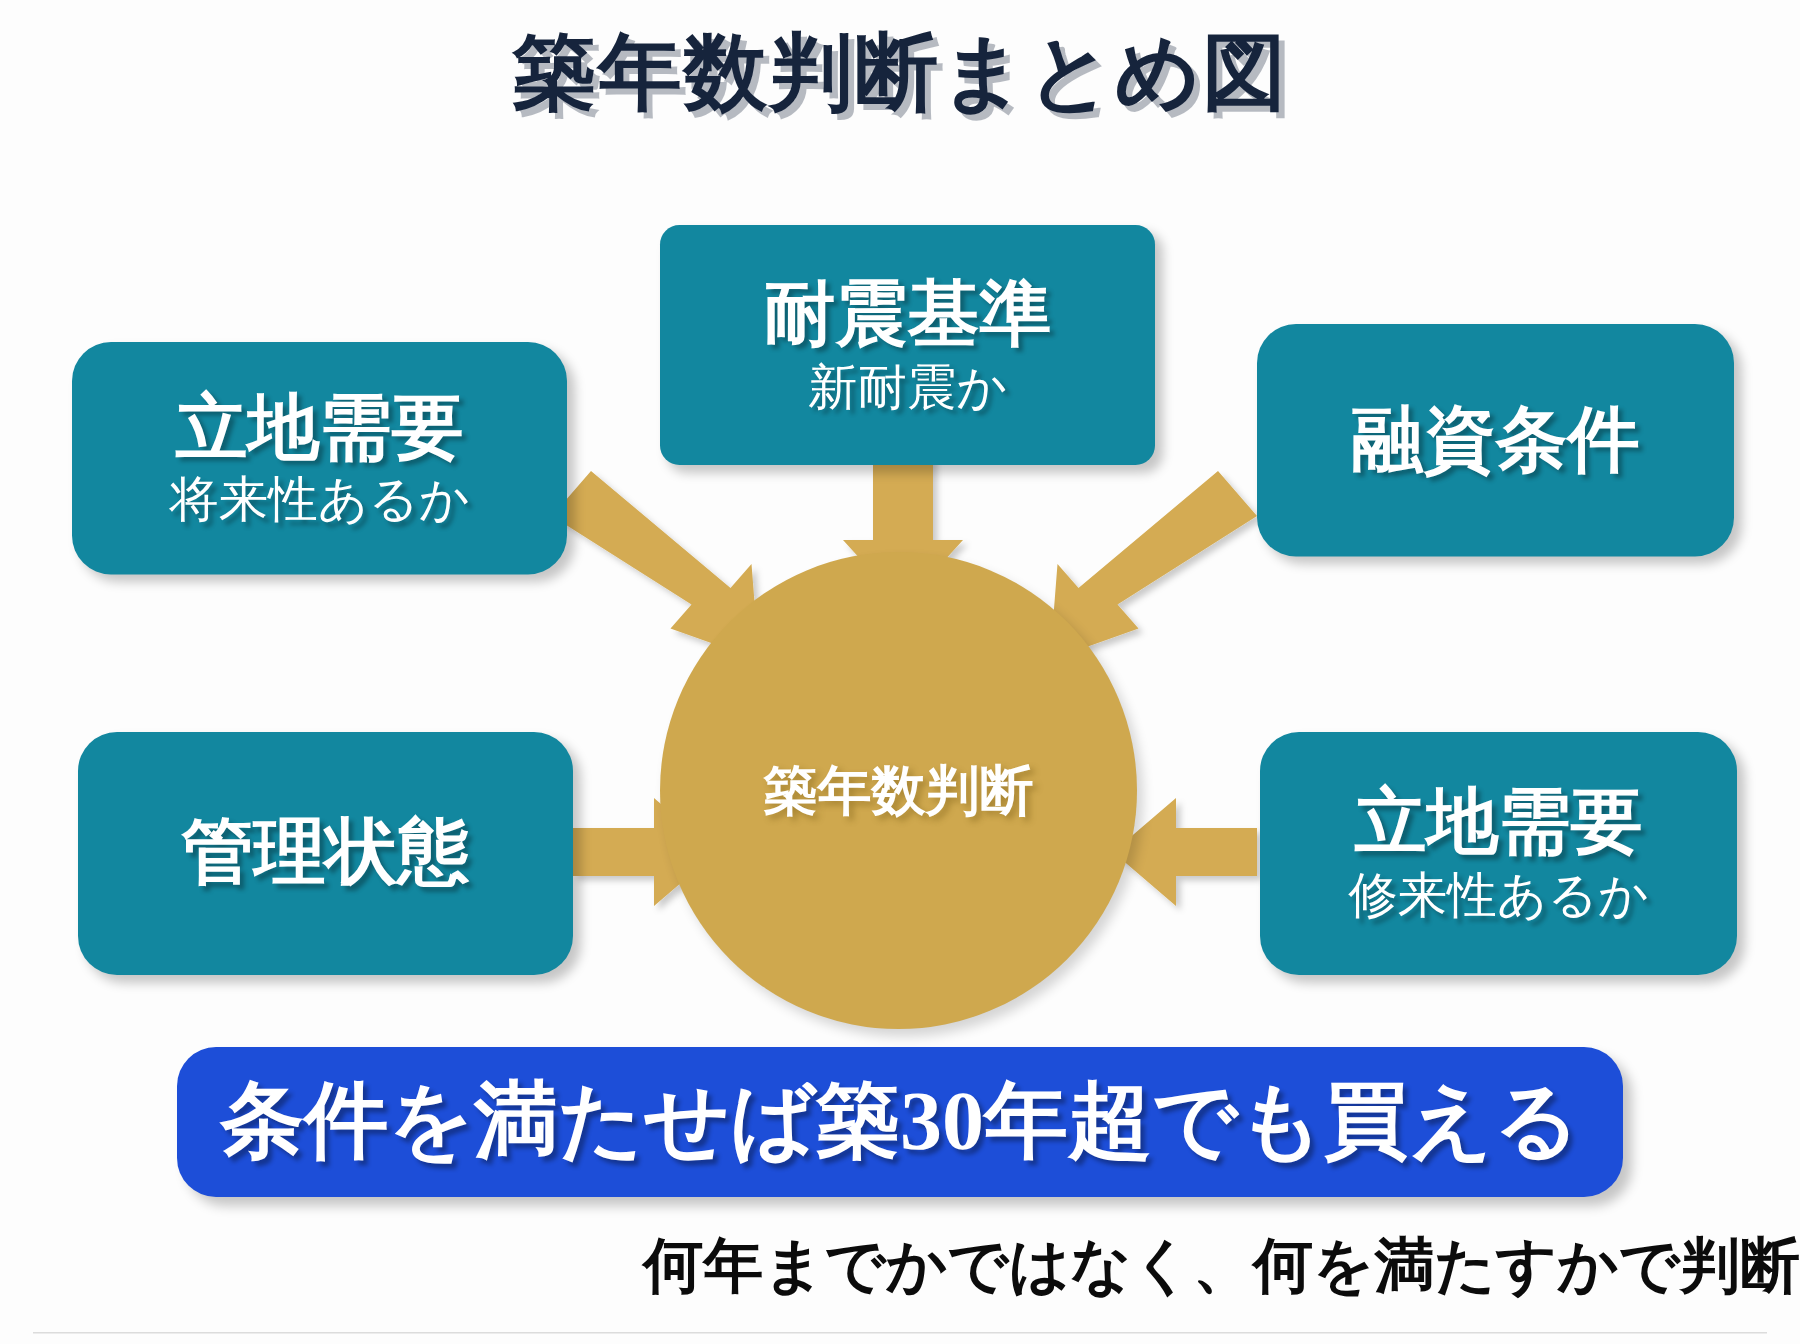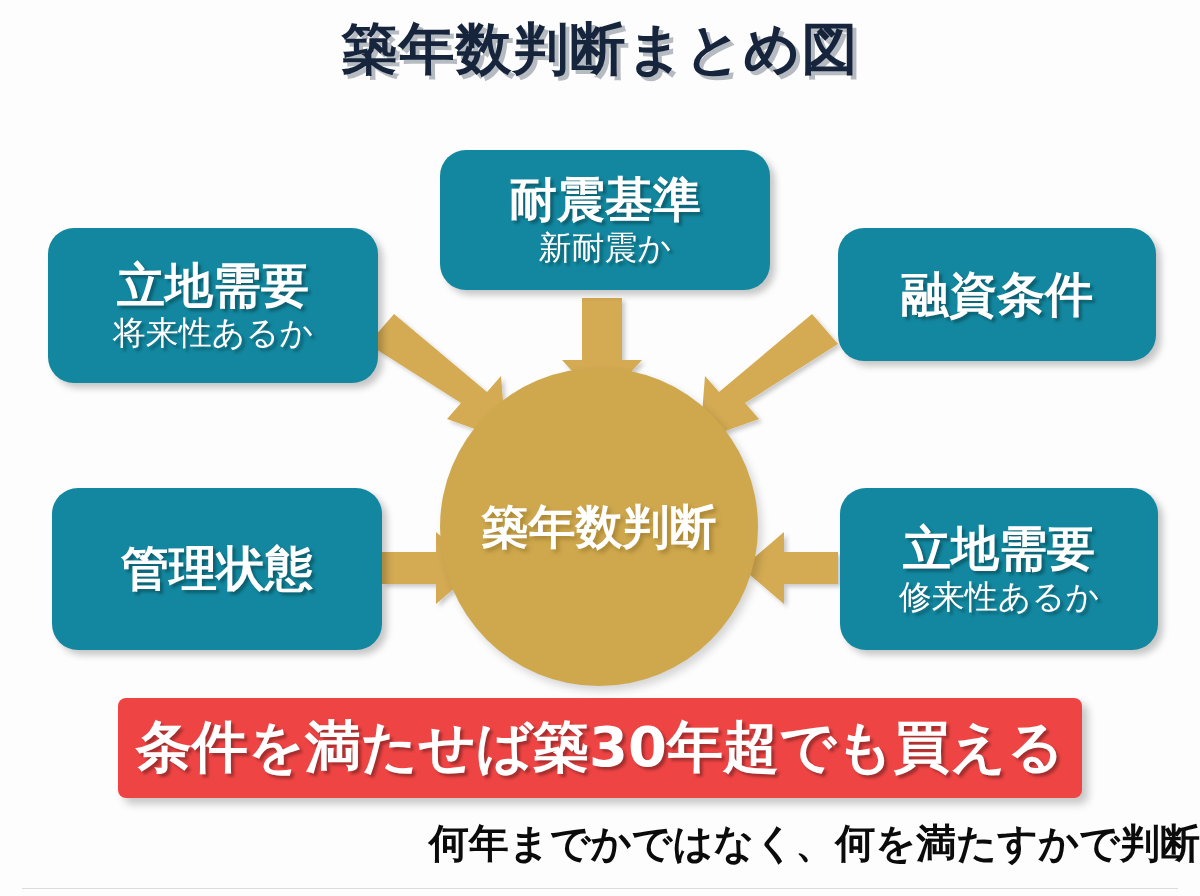--- a/index.html
+++ b/index.html
@@ -62,42 +62,42 @@
   .node .node-sub {
     font-size: 33px;
     font-weight: normal;
     line-height: 1.15;
     margin-top: 2px;
     white-space: nowrap;
     text-shadow: 3px 3px 3px rgba(0,0,0,0.30);
   }
 
   
-  #node-top       { left: 440px; top: 150px;  width: 330px; height: 140px; }
+  #node-top       { left: 440px; top: 150px;  width: 330px; height: 160px; border-radius: 13px; }
   #node-topleft   { left: 48px;  top: 228px;  width: 330px; height: 155px; }
-  #node-topright  { left: 838px; top: 228px;  width: 318px; height: 133px; }
+  #node-topright  { left: 838px; top: 216px;  width: 318px; height: 155px; }
   #node-bottomleft{ left: 52px;  top: 488px;  width: 330px; height: 162px; text-align: right; }
   #node-bottomright{left: 840px; top: 488px;  width: 318px; height: 162px; }
 
   
   .hub {
     position: absolute;
     left: 440px;
     top: 368px;
     width: 318px;
     height: 318px;
     border-radius: 50%;
     background: #cfa84e;
     display: flex;
     align-items: center;
     justify-content: center;
     box-shadow: 4px 5px 8px rgba(0,0,0,0.16);
   }
   .hub .hub-label {
-    font-size: 47px;
+    font-size: 36px;
     font-weight: bold;
     color: #ffffff;
     white-space: nowrap;
     text-shadow: 3px 3px 4px rgba(120,90,20,0.45);
   }
 
   
   .arrow-layer {
     position: absolute;
     left: 0;
@@ -108,26 +108,27 @@
   }
 
   
   .banner {
     position: absolute;
     left: 118px;
     top: 698px;
     width: 964px;
     height: 100px;
     box-sizing: border-box;
-    background: #ef4444;
-    border-radius: 8px;
+    background: #1d4ed8;
+    border-radius: 26px;
     display: flex;
     align-items: center;
     justify-content: center;
     box-shadow: 6px 6px 8px rgba(0,0,0,0.22);
+    font-family: Liberation Serif, serif;
   }
   .banner .banner-text {
     font-size: 56px;
     font-weight: bold;
     color: #ffffff;
     white-space: nowrap;
     text-shadow: 3px 3px 3px rgba(0,0,0,0.32);
   }
 
   

